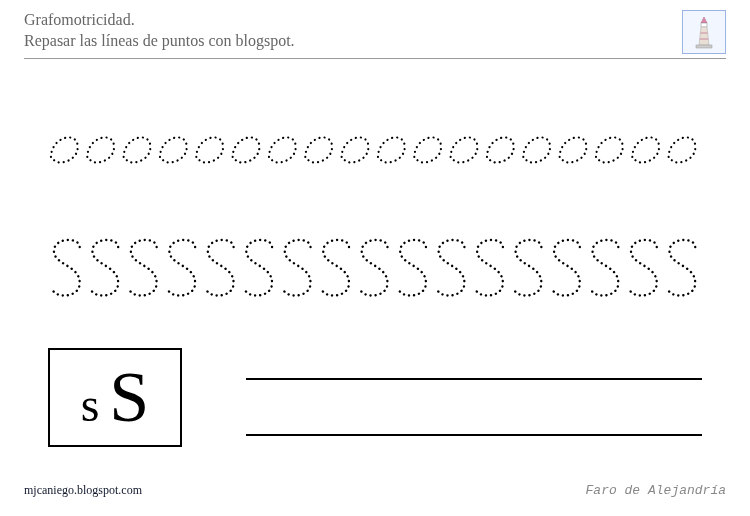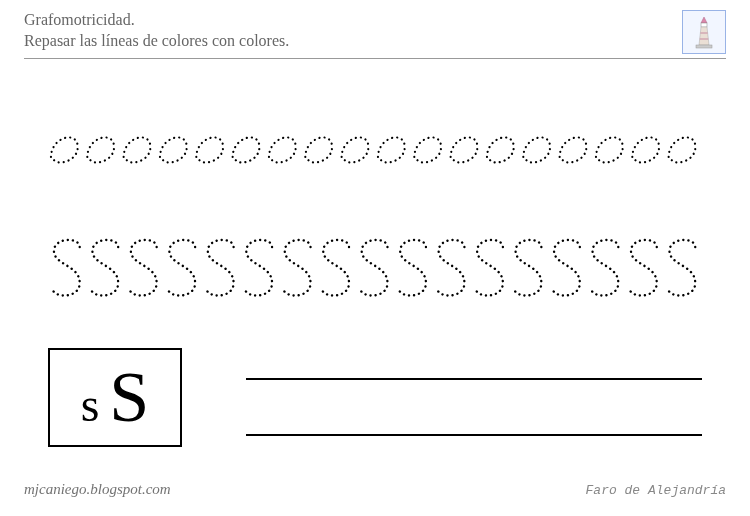--- a/index.html
+++ b/index.html
@@ -89,43 +89,42 @@
     right: 48px;
     border-top: 2px solid #000;
   }
   .wl1 { top: 378px; }
   .wl2 { top: 434px; }
 
   .footer-left {
     position: absolute;
     bottom: 18px;
     left: 24px;
-    font-size: 15px;
-    color: #737373;
+    font-size: 12px;
+    color: #0f172a;
     font-family: "Segoe Script", cursive;
-    font-style: italic;
   }
   .footer-right {
     position: absolute;
     bottom: 18px;
     right: 24px;
     font-size: 13px;
     color: #888;
     font-style: italic;
     font-family: Liberation Mono, monospace;
   }
 </style>
 </head>
 <body>
 
 <div class="page">
 
   <div class="header">
     <div class="title-line">Grafomotricidad.</div>
-    <div class="title-line">Repasar las líneas de colores con colores.</div>
+    <div class="title-line">Repasar las líneas de puntos con blogspot.</div>
   </div>
 
   <div class="thumb">
     <svg viewBox="0 0 28 34">
       <path d="M14 2 L11 8 L17 8 Z" fill="#d8a" stroke="#a68" stroke-width="0.5"></path>
       <rect x="11" y="8" width="6" height="4" fill="#fff" stroke="#888" stroke-width="0.5"></rect>
       <path d="M11 12 L9 30 L19 30 L17 12 Z" fill="#eadfd5" stroke="#aaa" stroke-width="0.5"></path>
       <line x1="10.3" y1="18" x2="17.7" y2="18" stroke="#c9a" stroke-width="1.2"></line>
       <line x1="9.7" y1="24" x2="18.3" y2="24" stroke="#c9a" stroke-width="1.2"></line>
       <rect x="6" y="30" width="16" height="3" fill="#ccc" stroke="#999" stroke-width="0.5"></rect>

